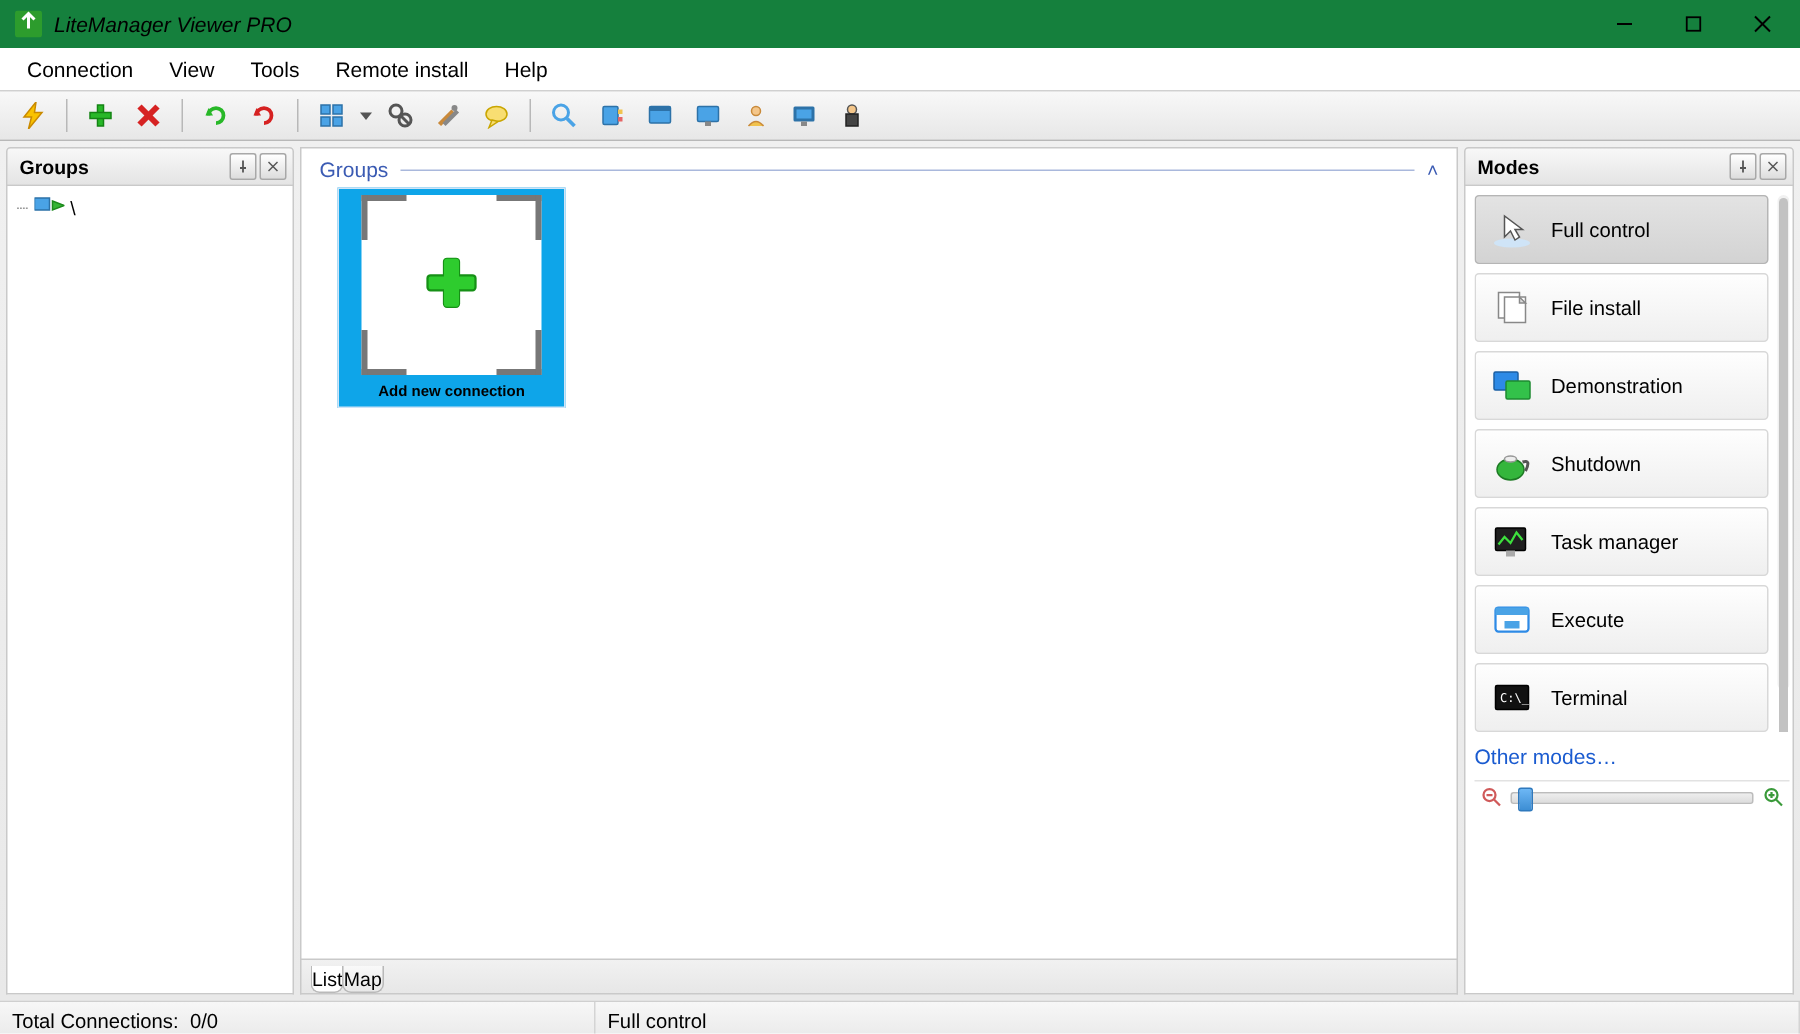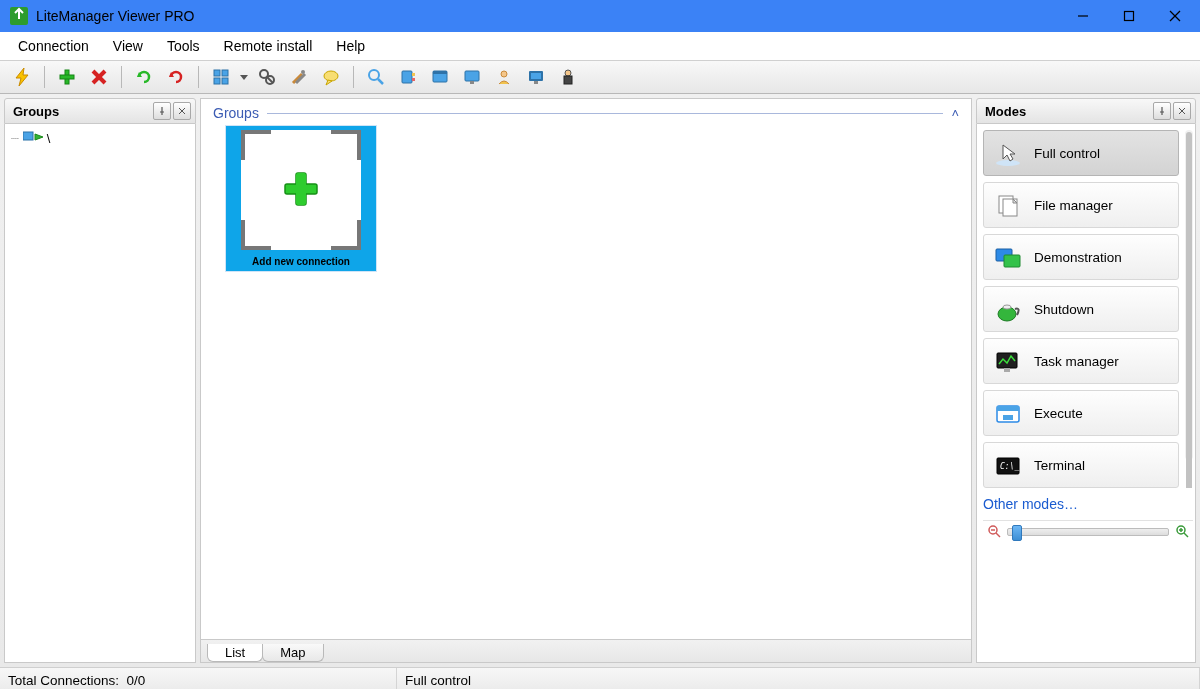--- a/index.html
+++ b/index.html
@@ -14,21 +14,22 @@
     overflow: hidden;
     user-select: none;
   }
 
   
   .titlebar {
     height: 32px;
     display: flex;
     align-items: center;
     padding: 0 2px 0 10px;
-    background: #3b82f6;
+    background: #15803d;
+    font-style: italic;
   }
   .titlebar .app-icon {
     width: 18px; height: 18px;
     margin-right: 8px;
     display: inline-flex; align-items: center; justify-content: center;
   }
   .titlebar .title {
     font-size: 14px;
   }
   .win-controls {
@@ -197,21 +198,21 @@
     height:22px;
     display:flex;
     align-items:flex-end;
     background:linear-gradient(#f1f1f1,#e7e7e7);
     border:1px solid #c9c9c9;
     border-top:none;
     padding-left:6px;
     font-size:13px;
   }
   .tab {
-    padding:1px 17px;
+    padding:1px 0;
     border:1px solid #b9b9b9;
     border-top:none;
     background:linear-gradient(#f9f9f9,#e8e8e8);
     border-radius:0 0 6px 6px;
     margin-right:-1px;
     margin-top:38px;
   }
   .tab.active { background:#fff; }
 
   
@@ -262,21 +263,21 @@
     gap:10px;
     padding:0 8px;
     font-size:13.5px;
   }
   .mode-item.selected {
     background:linear-gradient(#e3e3e3,#d3d3d3);
     border-color:#b5b5b5;
   }
   .mode-icon {
     width:32px; height:28px;
-    display:flex; align-items:flex-end; justify-content:center;font-style:italic;
+    display:flex; align-items:center; justify-content:center;
   }
   .other-modes {
     text-align:left;
     padding:8px 0;
     color:#1a5bd0;
     font-size:14px;
   }
   .zoom-row {
     height:22px;
     border-top:1px solid #e2e2e2;
@@ -571,21 +572,21 @@
 
 
           <div class="mode-item">
             <span class="mode-icon">
               <svg width="30" height="26">
                   <rect x="6" y="3" width="14" height="17" fill="#fff" stroke="#888"></rect>
                   <rect x="10" y="6" width="14" height="17" fill="#fff" stroke="#888"></rect>
                   <polygon points="20,6 24,10 20,10" fill="#ddd" stroke="#888"></polygon>
                 </svg>
             </span>
-            <span>File manager</span>
+            <span>File install</span>
           </div>
 
           <div class="mode-item">
             <span class="mode-icon">
               <svg width="30" height="26">
                   <rect x="3" y="4" width="16" height="12" rx="1" fill="#2d8ae6" stroke="#1b5fa3"></rect>
                   <rect x="11" y="10" width="16" height="12" rx="1" fill="#33c24a" stroke="#1e8a30"></rect>
                 </svg>
             </span>
             <span>Demonstration</span>

